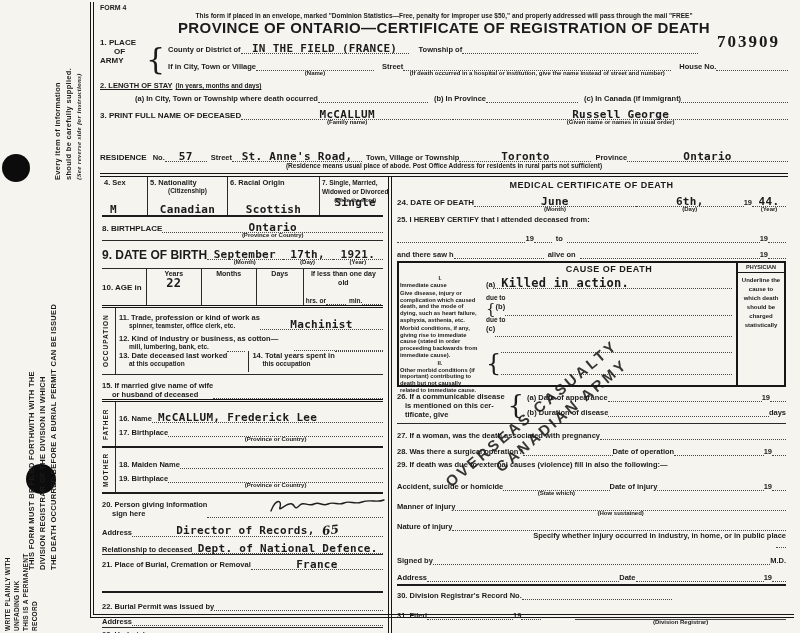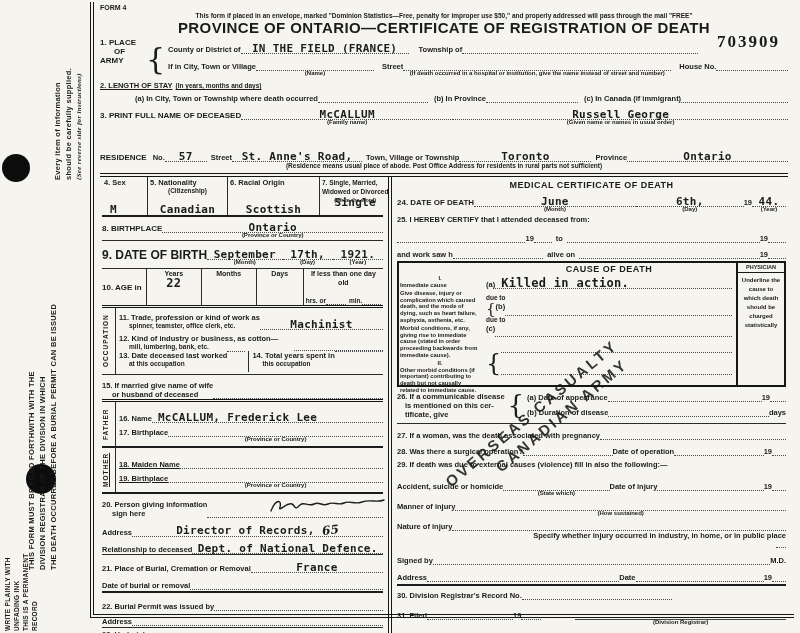--- a/index.html
+++ b/index.html
@@ -322,21 +322,21 @@
             </div>
             <div class="r" style="height:21px;padding-bottom:7px;box-sizing:border-box;">
               <span class="l">17. Birthplace</span>
               <span class="f">
                 <span class="fn">(Province or Country)</span>
               </span>
             </div>
           </div>
         </div>
 
-        <div class="vgroup" style="height:44px;text-decoration:underline;">
+        <div class="vgroup" style="height:44px;">
           <div class="vlabel">MOTHER</div>
           <div class="vcontent">
             <div class="r" style="height:21px;">
               <span class="l">18. Maiden Name</span>
               <span class="f"></span>
             </div>
             <div class="r" style="height:21px;padding-bottom:7px;box-sizing:border-box;">
               <span class="l">19. Birthplace</span>
               <span class="f">
                 <span class="fn">(Province or Country)</span>
@@ -367,29 +367,25 @@
           </div>
           <div class="r" style="height:17px;">
             <span class="l">Relationship to deceased</span>
             <span class="f">
               <span class="tv c">Dept. of National Defence.</span>
             </span>
           </div>
         </div>
 
         <div style="height:36px;border-bottom:2px solid #1c1c1c;">
-          <div class="r" style="height:18px;">
+          <div class="r" style="height:18px;align-items:center;">
             <span class="l">21. Place of Burial, Cremation or Removal</span>
             <span class="f">
               <span class="tv c">France</span>
             </span>
-          </div>
-          <div class="r" style="height:17px;">
-            <span class="l">Date of burial or removal</span>
-            <span class="f"></span>
           </div>
         </div>
 
         <div class="thin" style="height:34px;">
           <div class="r" style="height:18px;">
             <span class="l">22. Burial Permit was issued by</span>
             <span class="f"></span>
           </div>
           <div class="r" style="height:15px;">
             <span class="l">Address</span>
@@ -430,21 +426,21 @@
         <div class="r" style="height:15px;">
           <span class="f" style="flex:2;"></span>
           <span class="l">19</span>
           <span class="f" style="flex:0 0 18px;"></span>
           <span class="l" style="margin:0 4px;">to</span>
           <span class="f" style="flex:3;"></span>
           <span class="l">19</span>
           <span class="f" style="flex:0 0 18px;"></span>
         </div>
         <div class="r" style="height:16px;">
-          <span class="l">and work saw h</span>
+          <span class="l">and there saw h</span>
           <span class="f" style="flex:1;"></span>
           <span class="l" style="margin:0 4px;">alive on</span>
           <span class="f" style="flex:2;"></span>
           <span class="l">19</span>
           <span class="f" style="flex:0 0 18px;"></span>
         </div>
 
         <div class="cause-box">
           <div class="cnotes">
             <div class="ctr">I.</div>

